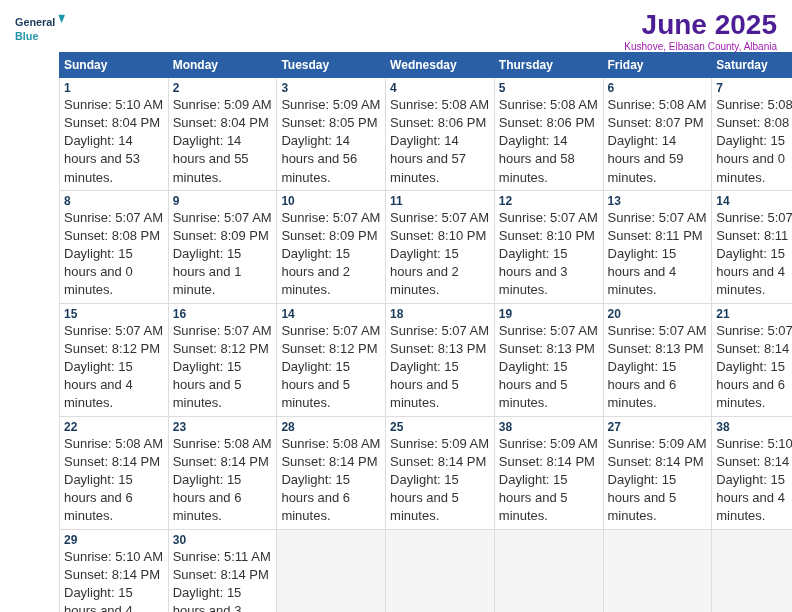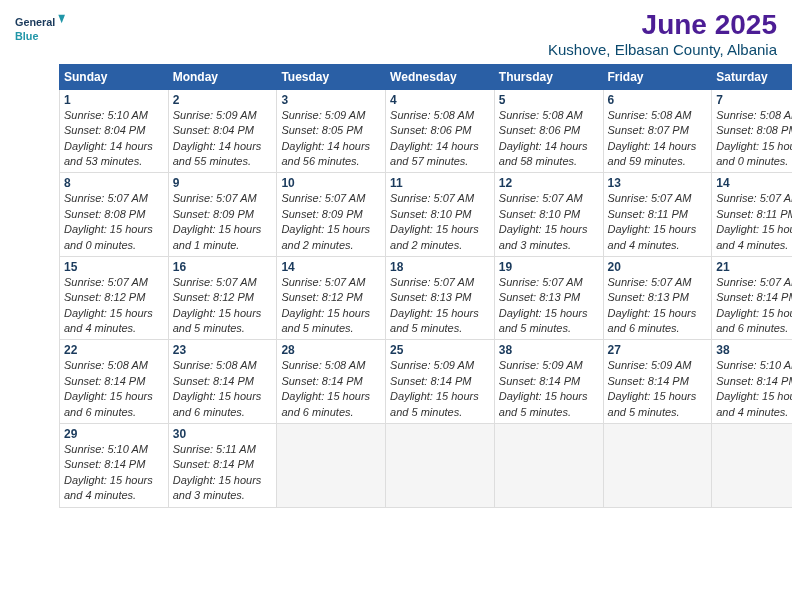--- a/index.html
+++ b/index.html
@@ -13,39 +13,38 @@
     .page {
       width: 792px;
       min-height: 612px;
       padding: 10px 15px 10px 15px;
       background: #fff;
     }
     .header-area {
       display: flex;
       justify-content: space-between;
       align-items: flex-start;
-      margin-bottom: 6px;
     }
     .logo {
       display: flex;
       align-items: center;
       gap: 2px;
     }
     .title-area {
       text-align: right;
     }
     .month-title {
       font-size: 28px;
       font-weight: bold;
       color: #4c1d95;
       line-height: 1.1;
     }
     .subtitle {
-      font-size: 15px;
-      color: #0c4a6e;
+      font-size: 10px;
+      color: #a21caf;
     }
     .calendar {
       width: 100%;
       border-collapse: collapse;
       border: 1px solid #ccc;
       margin-left: 44px;
     }
     .calendar th {
       background: #2a5fa5;
       color: #fff;
@@ -69,24 +68,23 @@
       background: #f5f5f5;
     }
     .day-num {
       font-size: 12px;
       font-weight: bold;
       color: #1a3a5c;
       display: block;
       margin-bottom: 1px;
     }
     .day-info {
-      font-size: 11px;
+      font-size: 13px;
       color: #333;
       line-height: 1.4;
-      font-style: italic;
     }
     .week-row td {
       height: 78px;
     }
   </style>
 </head>
 <body>
 
 <div class="page">
   <div class="header-area">

